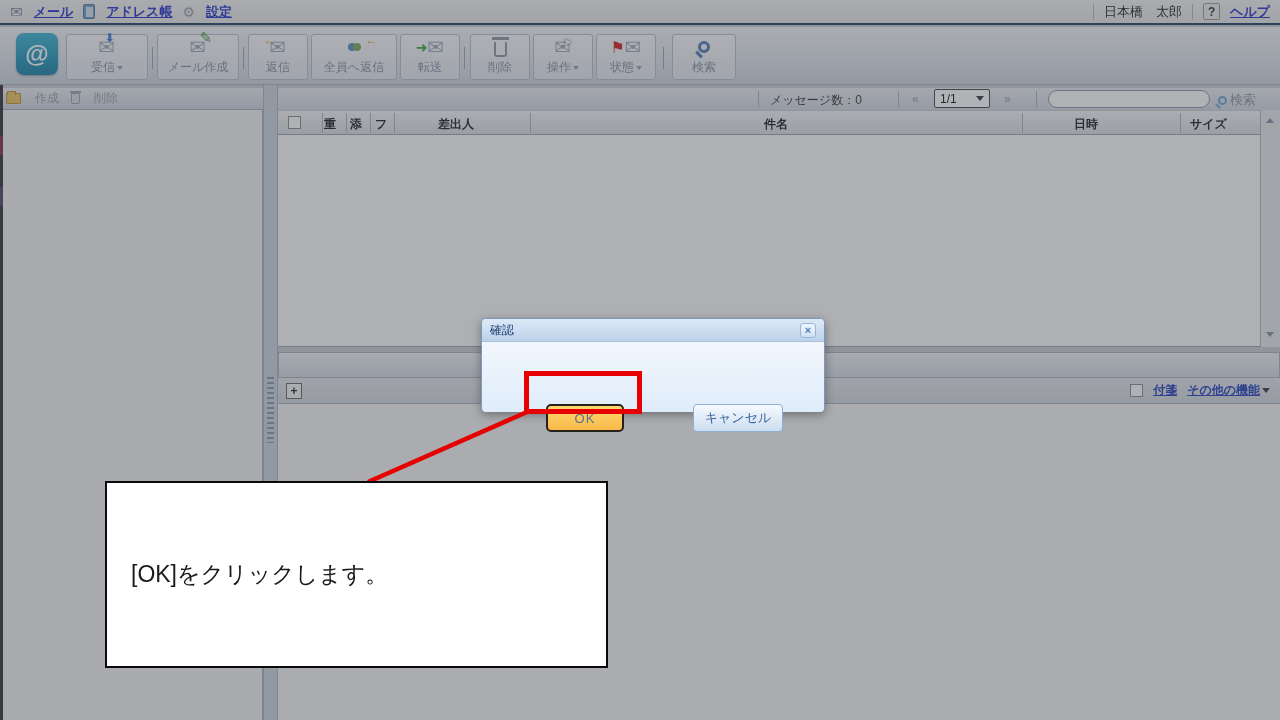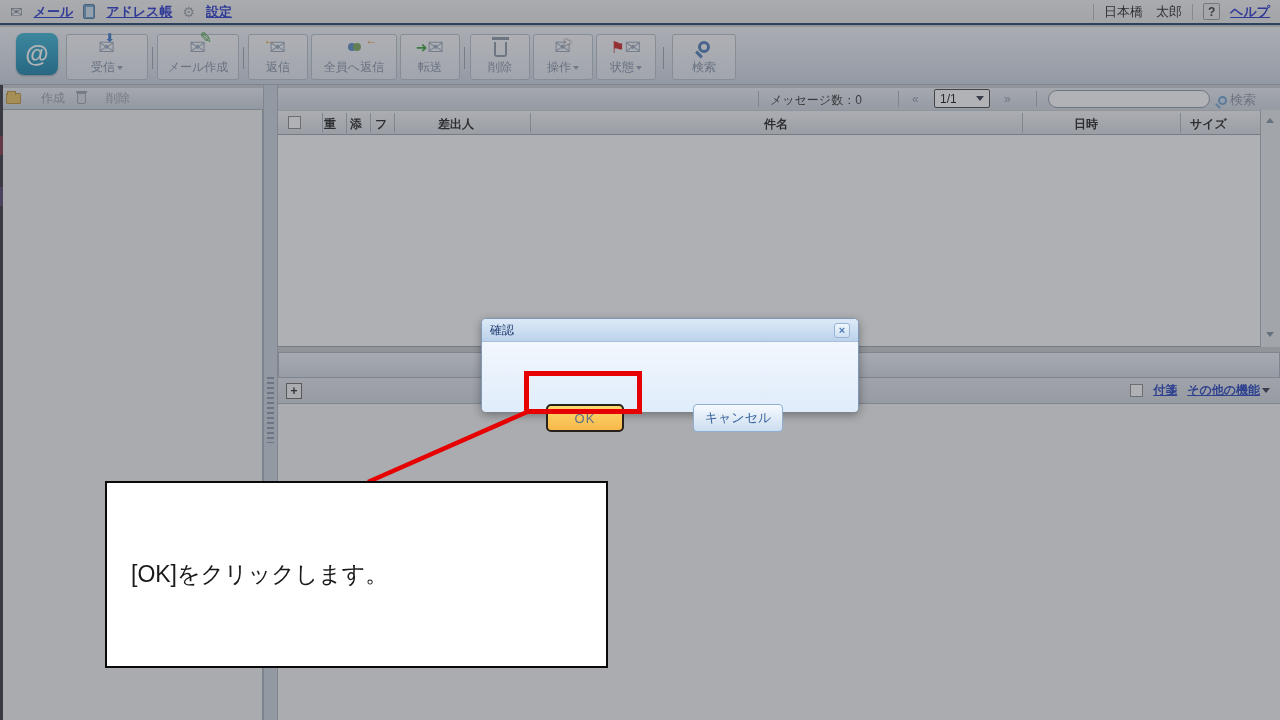--- a/index.html
+++ b/index.html
@@ -39,21 +39,21 @@
   .trash-ic { width:13px; height:15px; border:2px solid #8a96a4; border-top:none; border-radius:0 0 3px 3px; position:relative; margin-top:4px; }
   .trash-ic::before { content:""; position:absolute; left:-4px; top:-5px; width:17px; height:3px; background:#8a96a4; }
   .mag-ic { width:12px; height:12px; border:3px solid #4a7ab8; border-radius:50%; position:relative; }
   .mag-ic::after { content:""; position:absolute; left:-6px; top:9px; width:8px; height:3px; background:#4a7ab8; transform:rotate(45deg); }
   .ppl { width:8px; height:8px; border-radius:50%; background:#5588cc; display:inline-block; }
   .ppl2 { background:#7aa858; margin-left:-3px; }
 
   
   #side-hdr { left:0; top:88px; width:263px; height:22px; background:linear-gradient(#e9edf3,#ccd4df);
               border-bottom:1px solid #a2acb8; display:flex; align-items:center; gap:12px; padding-left:6px; z-index:1; }
-  .side-act { display:flex; align-items:center; gap:20px; font-size:12px; color:#9aa0a8; cursor:pointer; }
+  .side-act { display:flex; align-items:center; gap:14px; font-size:12px; color:#9aa0a8; cursor:pointer; }
   .folder-ic { width:15px; height:11px; background:#ecc15e; border:1px solid #b8923a; border-radius:1px; position:relative; }
   .folder-ic::before { content:""; position:absolute; left:0; top:-3px; width:7px; height:3px; background:#ecc15e; border:1px solid #b8923a; border-bottom:none; }
   .trash-sm { width:9px; height:11px; border:1px solid #98a2ae; border-radius:0 0 2px 2px; background:#d8dde2; position:relative; }
   .trash-sm::before { content:""; position:absolute; left:-2px; top:-3px; width:11px; height:2px; background:#98a2ae; }
   #side-body { left:0; top:110px; width:263px; height:610px; background:#f2f3f4; border-right:1px solid #a2acb8; z-index:1; }
   #left-edge { left:0; top:85px; width:3px; height:635px; z-index:2;
                background:linear-gradient(#303038 0 8%, #7a3040 8% 11%, #303038 11% 16%, #504068 16% 19%, #303038 19% 100%); }
 
   
   #splitter { left:263px; top:85px; width:15px; height:635px; background:#ccd4de; border-left:1px solid #aab4c0; border-right:1px solid #aab4c0; z-index:1; }
@@ -96,21 +96,21 @@
   #pv-right { position:absolute; right:10px; top:4px; display:flex; align-items:center; gap:10px; }
   #pv-check { width:13px; height:13px; background:#fdfdfd; border:1px solid #8a8a8a; cursor:pointer; }
   .pv-link { font-size:12px; color:#1f3fbf; font-weight:bold; text-decoration:underline; cursor:pointer; display:flex; align-items:center; gap:2px; }
   .caret-dk { width:0; height:0; border-left:4px solid transparent; border-right:4px solid transparent; border-top:5px solid #33364a; display:inline-block; }
   #pv-body { left:278px; top:404px; width:1002px; height:316px; background:#f3f4f5; z-index:1; }
 
   
   #dim { left:0; top:0; width:1280px; height:720px; background:rgba(70,72,78,0.42); z-index:10; }
 
   
-  #dialog { left:481px; top:318px; width:378px; height:94px; border:1px solid #7e98b8; border-radius:5px;
+  #dialog { left:481px; top:318px; width:344px; height:94px; border:1px solid #7e98b8; border-radius:5px;
             box-shadow:0 3px 10px rgba(0,0,0,.35); z-index:20; background:#e8f1fa; }
   #dlg-title { height:23px; background:linear-gradient(#ddeaf7,#bcd2ea); border-bottom:1px solid #a8c0dc;
                border-radius:4px 4px 0 0; display:flex; align-items:center; padding:0 8px; }
   #dlg-title span.t { font-size:12px; color:#1c3a70; }
   #dlg-close { margin-left:auto; width:16px; height:15px; background:linear-gradient(#f0f7fd,#cfe0f2); border:1px solid #9ab4d6;
                border-radius:3px; color:#4a7ab8; font-size:11px; font-weight:bold; display:flex; align-items:center; justify-content:center; cursor:pointer; }
   #dlg-body { height:70px; background:linear-gradient(#f2f7fd,#dfecfa); border-radius:0 0 4px 4px; position:relative; }
   #dlg-msg { position:absolute; left:8px; top:7px; font-size:13px; color:#2e4257; }
   #dlg-ok { position:absolute; left:64px; top:62px; width:78px; height:28px; border:2px solid #26211a; border-radius:5px;
             background:linear-gradient(#fcd96d,#f9b84a); font-size:13px; color:#5f7089; letter-spacing:1px;

